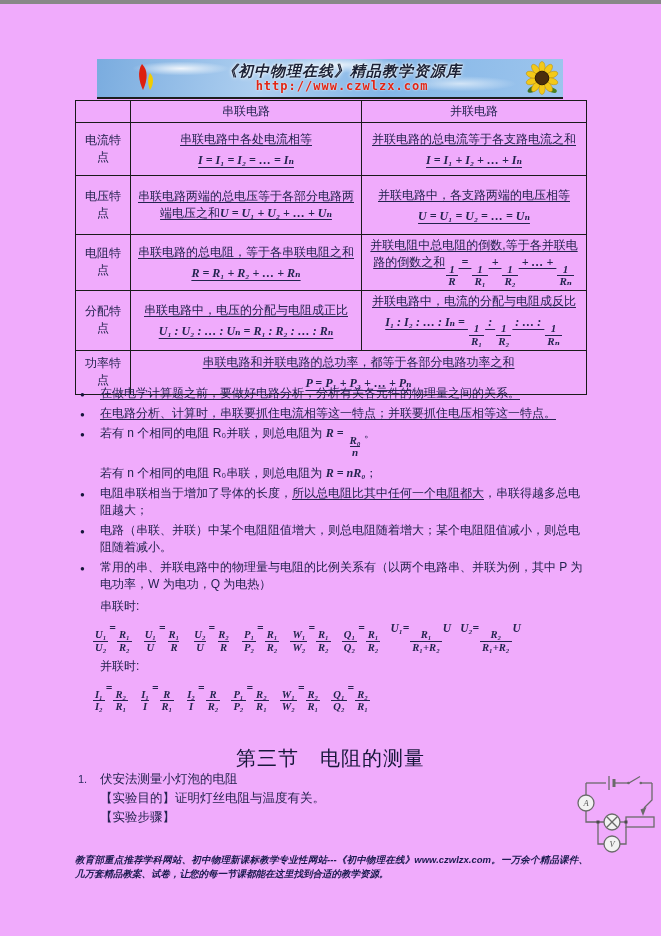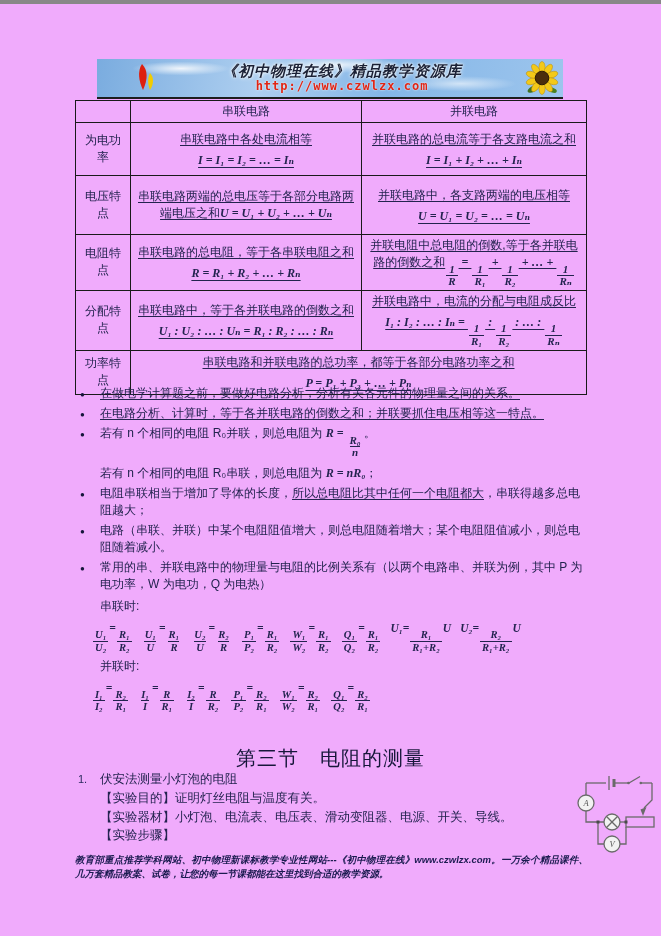--- a/index.html
+++ b/index.html
@@ -125,21 +125,21 @@
         <col class="col-s">
         <col class="col-p">
       </colgroup>
     <tbody>
         <tr class="h0">
       <th class="lab"></th>
       <th>串联电路</th>
       <th>并联电路</th>
     </tr>
     <tr class="h1">
-      <td class="lab">为电功率</td>
+      <td class="lab">电流特点</td>
       <td>
         <div class="ct">串联电路中各处电流相等</div>
         <div class="cf math">I = I₁ = I₂ = … = Iₙ</div>
       </td>
       <td>
         <div class="ct">并联电路的总电流等于各支路电流之和</div>
         <div class="cf math">I = I₁ + I₂ + … + Iₙ</div>
       </td>
     </tr>
     <tr class="h2">
@@ -170,21 +170,21 @@
                   <span class="fd">R₂</span>
                 </span> + … + <span class="frac">
                   <span class="fn">1</span>
                   <span class="fd">Rₙ</span>
                 </span></span></div>
       </td>
     </tr>
     <tr class="h4">
       <td class="lab">分配特点</td>
       <td>
-        <div class="ct">串联电路中，等于各并联电路的倒数之和</div>
+        <div class="ct">串联电路中，电压的分配与电阻成正比</div>
         <div class="cf math">U₁ : U₂ : … : Uₙ = R₁ : R₂ : … : Rₙ</div>
       </td>
       <td>
         <div class="ct">并联电路中，电流的分配与电阻成反比</div>
         <div class="cf math">I₁ : I₂ : … : Iₙ = <span class="frac">
                 <span class="fn">1</span>
                 <span class="fd">R₁</span>
               </span> : <span class="frac">
                 <span class="fn">1</span>
                 <span class="fd">R₂</span>
@@ -207,21 +207,21 @@
   <div class="notes">
     <div class="note">
       <span class="bullet">●</span>
       <div class="note-body">
           <div class="nline"><span class="ul">在做电学计算题之前，要做好电路分析，分析有关各元件的物理量之间的关系。</span></div>
         </div>
     </div>
     <div class="note">
       <span class="bullet">●</span>
       <div class="note-body">
-          <div class="nline"><span class="ul">在电路分析、计算时，等于各并联电路的倒数之和；并联要抓住电压相等这一特点。</span></div>
+          <div class="nline"><span class="ul">在电路分析、计算时，串联要抓住电流相等这一特点；并联要抓住电压相等这一特点。</span></div>
         </div>
     </div>
     <div class="note">
       <span class="bullet">●</span>
       <div class="note-body">
         <div class="nline">若有 n 个相同的电阻 R₀并联，则总电阻为 <span class="math">R = </span><span class="frac">
               <span class="fn">R₀</span>
               <span class="fd">n</span>
             </span>。</div>
         <div class="nline">若有 n 个相同的电阻 R₀串联，则总电阻为 <span class="math">R = nR₀</span>；</div>
@@ -347,21 +347,20 @@
 
   <div class="section-title">第三节　电阻的测量</div>
 
   <div class="experiment">
     <div class="exp-row">
       <span class="exp-num">1.</span>
       <span>伏安法测量小灯泡的电阻</span>
     </div>
     <div class="exp-lines">
       <div>【实验目的】证明灯丝电阻与温度有关。</div>
-      <div>【实验器材】小灯泡、电流表、电压表、滑动变阻器、电源、开关、导线。</div>
       <div>【实验步骤】</div>
     </div>
   </div>
 
   <svg class="figure" width="84" height="88" viewBox="0 0 84 88">
     <g stroke="#6a6a6a" stroke-width="1.3" fill="none">
       <path d="M10,10 H30"></path>
       <line x1="33" y1="3" x2="33" y2="17"></line>
       <line x1="38" y1="6" x2="38" y2="14" stroke-width="3"></line>
       <path d="M38,10 H52"></path>

